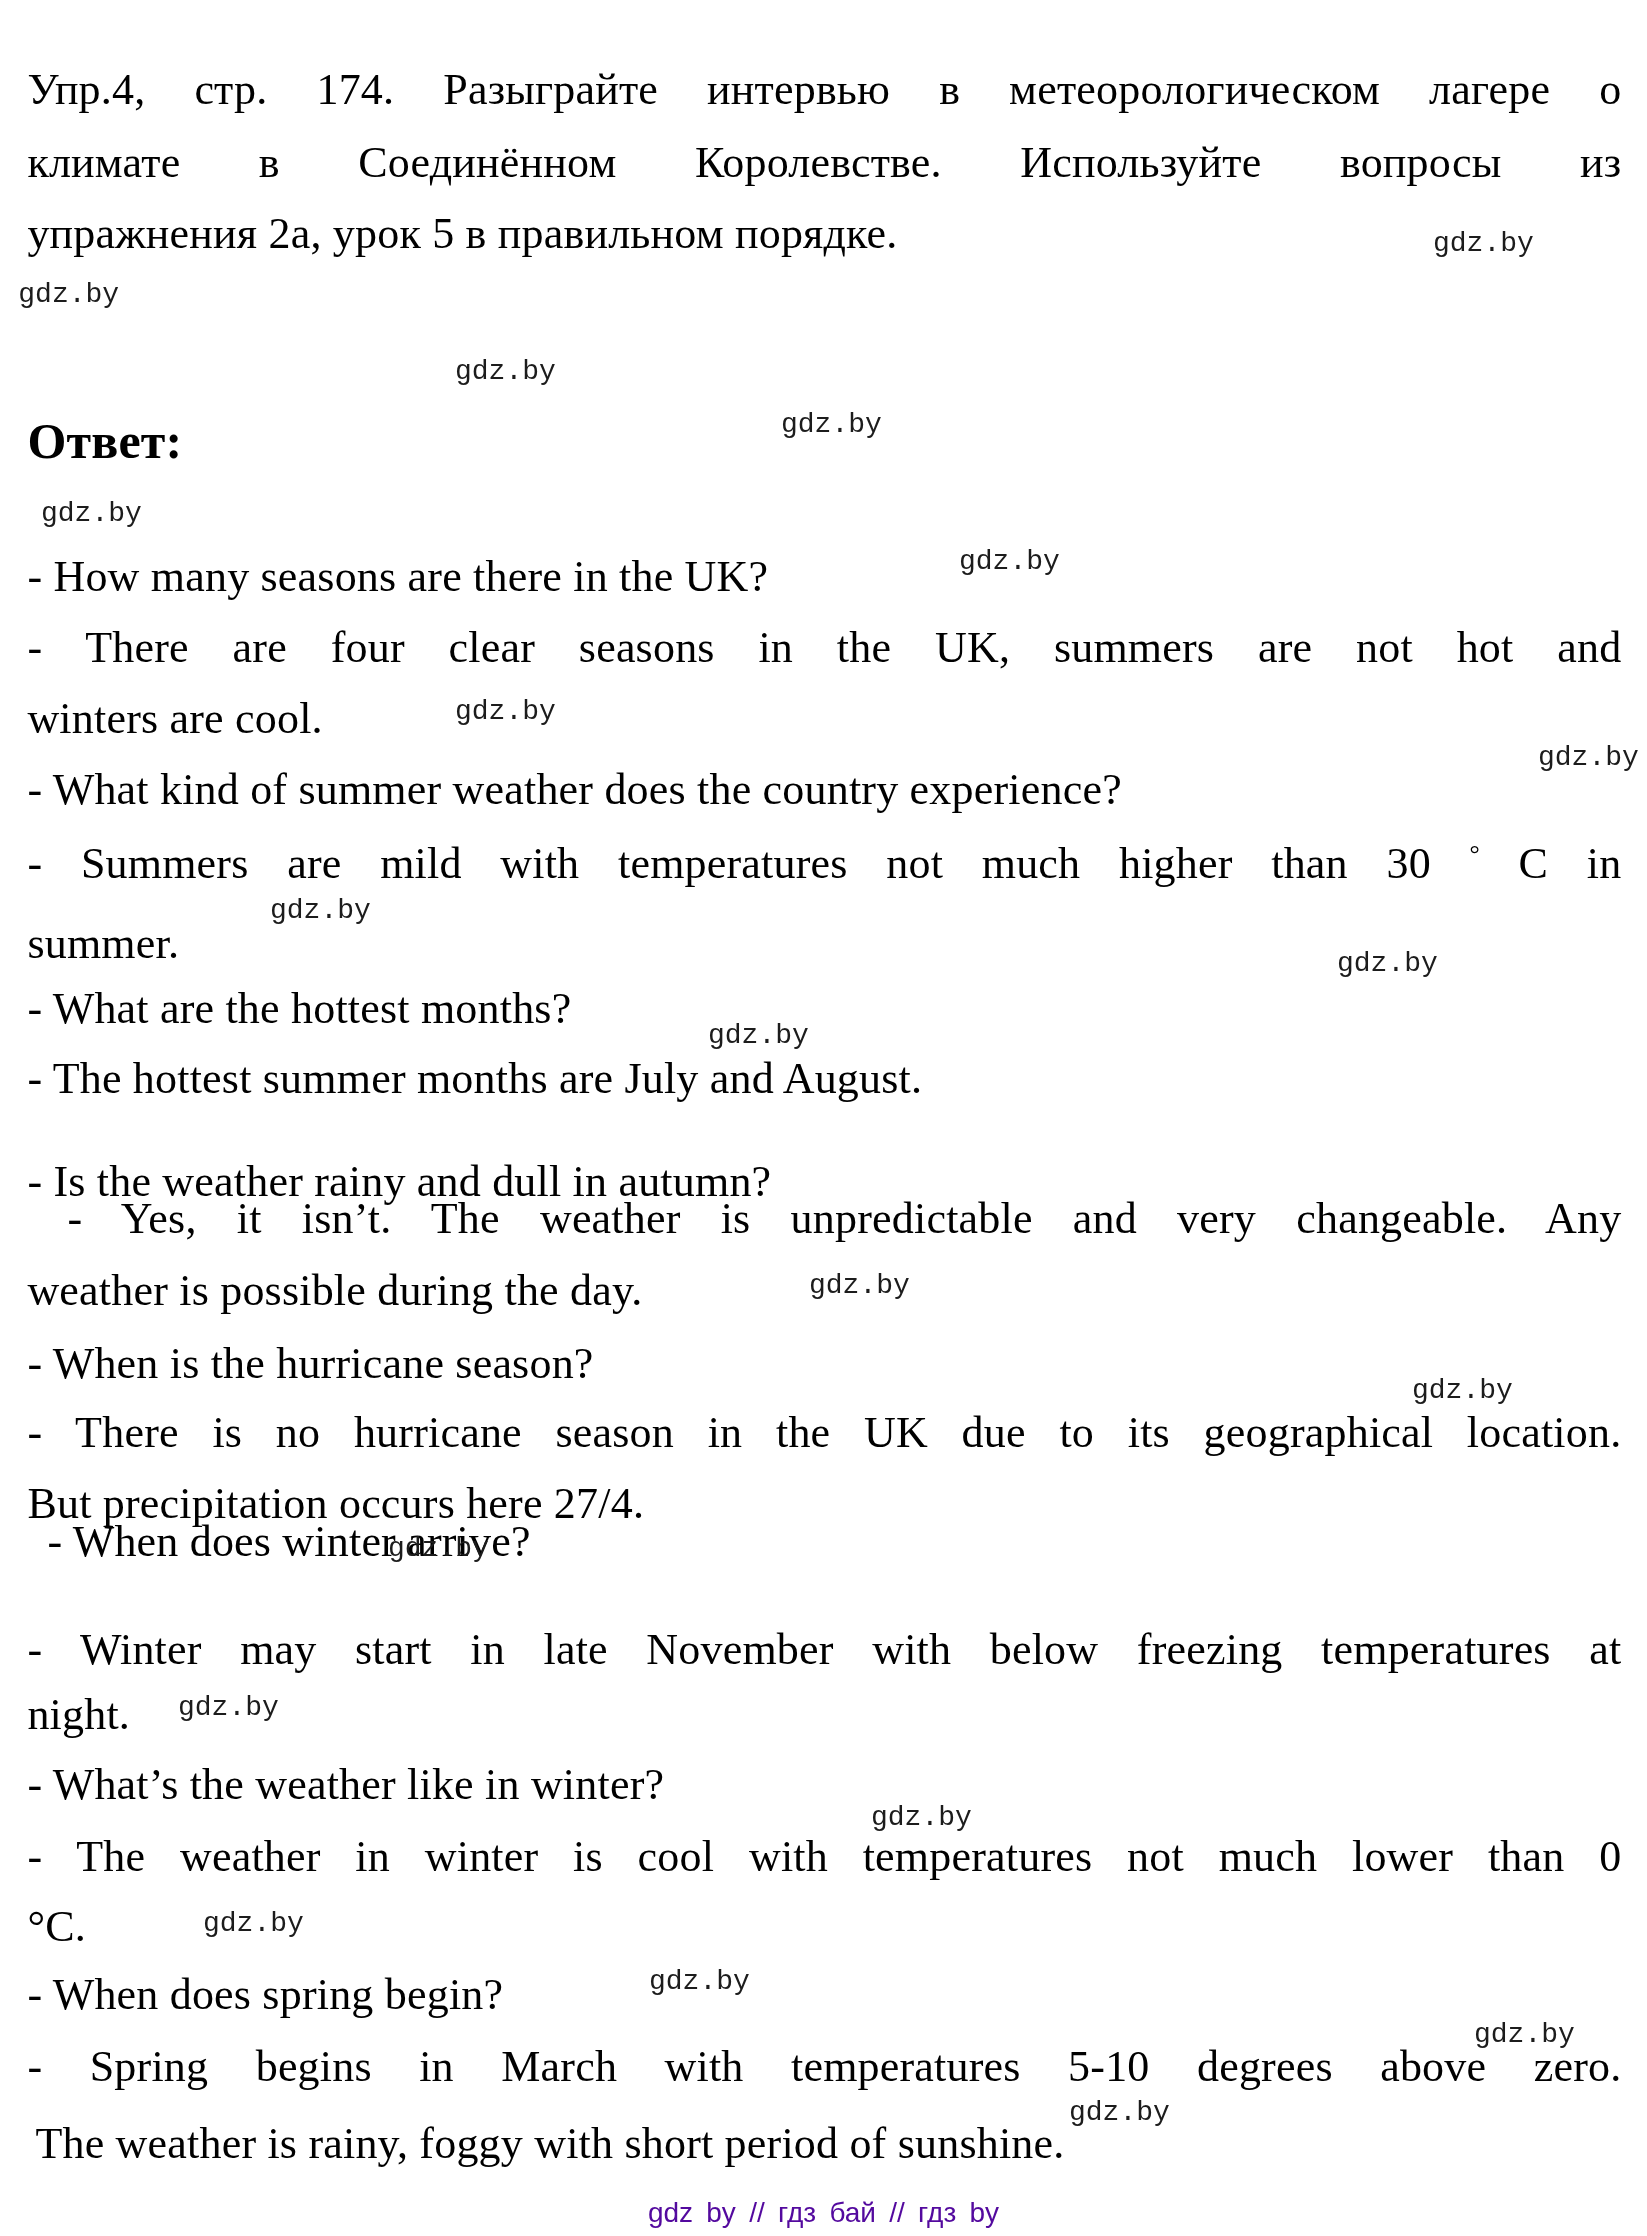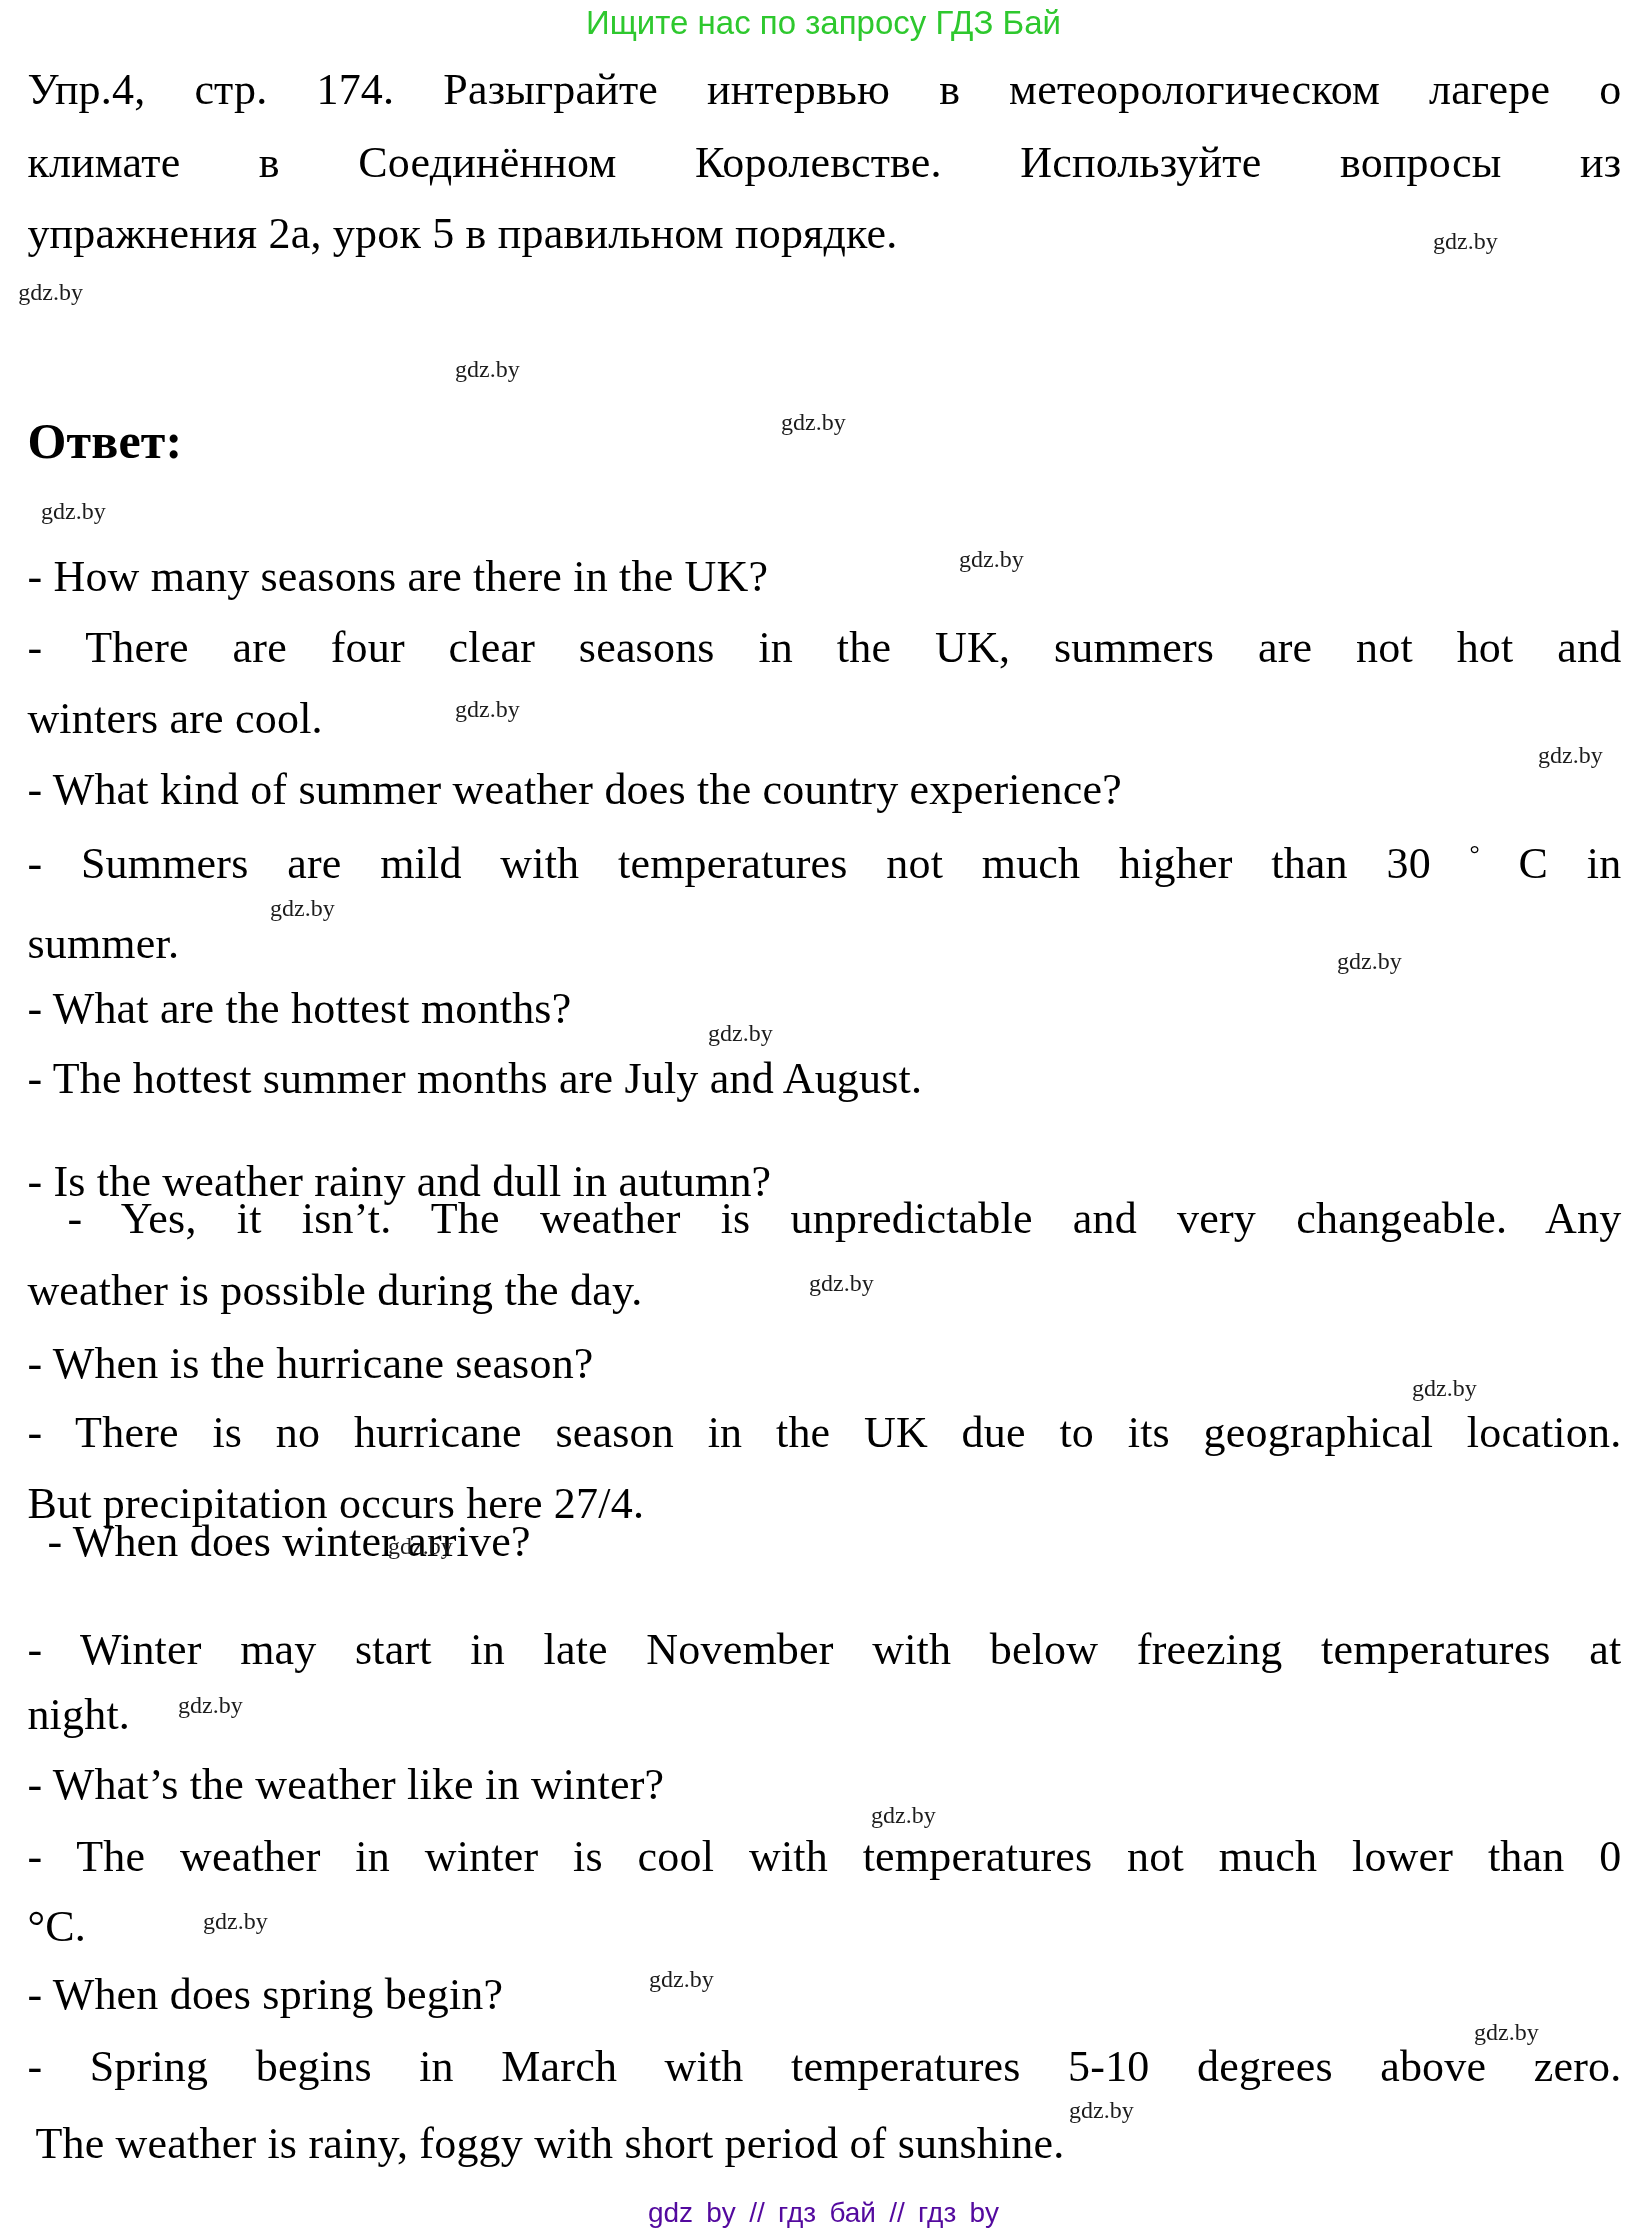--- a/index.html
+++ b/index.html
@@ -39,41 +39,40 @@
     font-weight: bold;
     font-size: 50px;
   }
   .doc-line sup {
     font-size: 58%;
     vertical-align: super;
     line-height: 0;
   }
   .watermark {
     position: absolute;
-    font-family: Liberation Serif, serif;
-    font-size: 24px;
+    font-family: Liberation Mono, monospace;
+    font-size: 28px;
     color: #1c1c1c;
     white-space: nowrap;
   }
   .footer {
     position: absolute;
     top: 2197px;
     left: 0;
     width: 100%;
     text-align: center;
     font-family: "Liberation Sans", "DejaVu Sans", sans-serif;
     font-size: 28px;
     word-spacing: 5.5px;
   }
 </style>
 </head>
 <body>
 
 <div class="page" style="background: rgb(255, 255, 255);">
-  <div class="promo" style="color: rgb(46, 200, 46);">Ищите нас по запросу ГДЗ Бай</div>
 
   <div>
       <div class="doc-line justify" style="top: 64px;"><span>Упр.4, стр. 174. Разыграйте интервью в метеорологическом лагере о</span></div>
       <div class="doc-line justify" style="top: 137px;"><span>климате в Соединённом Королевстве. Используйте вопросы из</span></div>
       <div class="doc-line" style="top: 208px;"><span>упражнения 2a, урок 5 в правильном порядке.</span></div>
       <div class="doc-line bold" style="top: 416px;"><span>Ответ:</span></div>
       <div class="doc-line" style="top: 551px;"><span>- How many seasons are there in the UK?</span></div>
       <div class="doc-line justify" style="top: 622px;"><span>- There are four clear seasons in the UK, summers are not hot and</span></div>
       <div class="doc-line" style="top: 693px;"><span>winters are cool.</span></div>
       <div class="doc-line" style="top: 764px;"><span>- What kind of summer weather does the country experience?</span></div>

